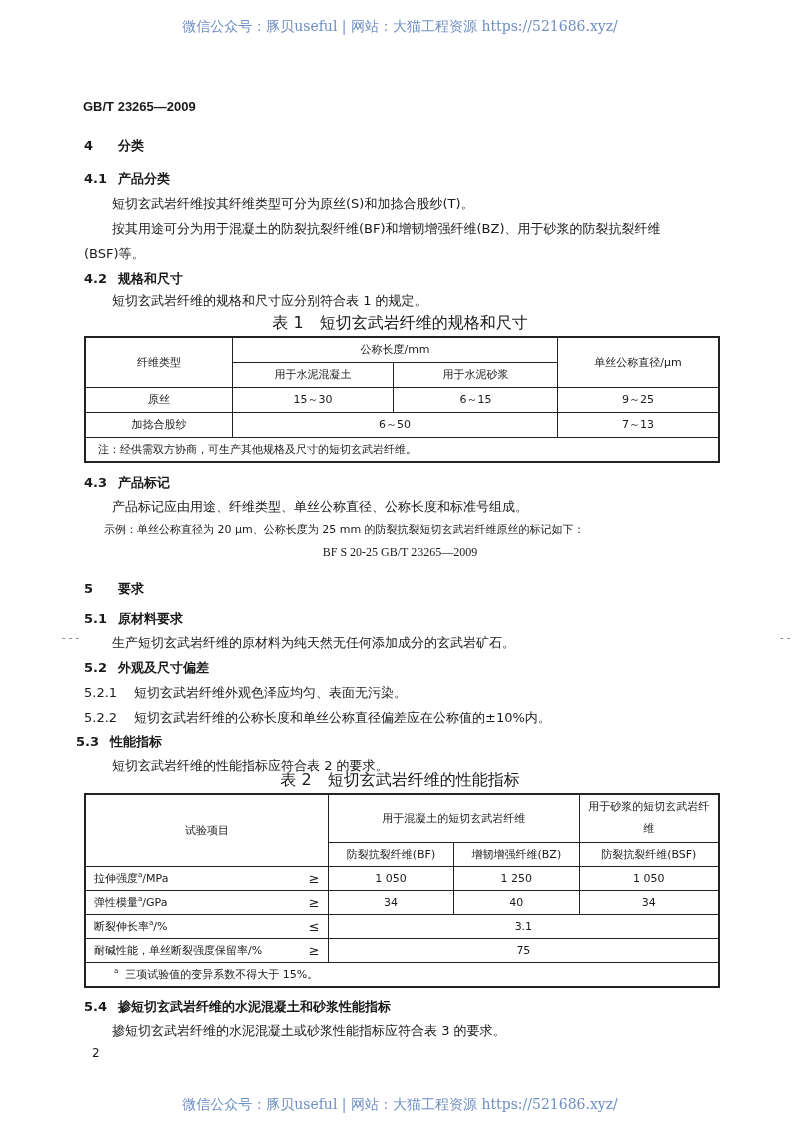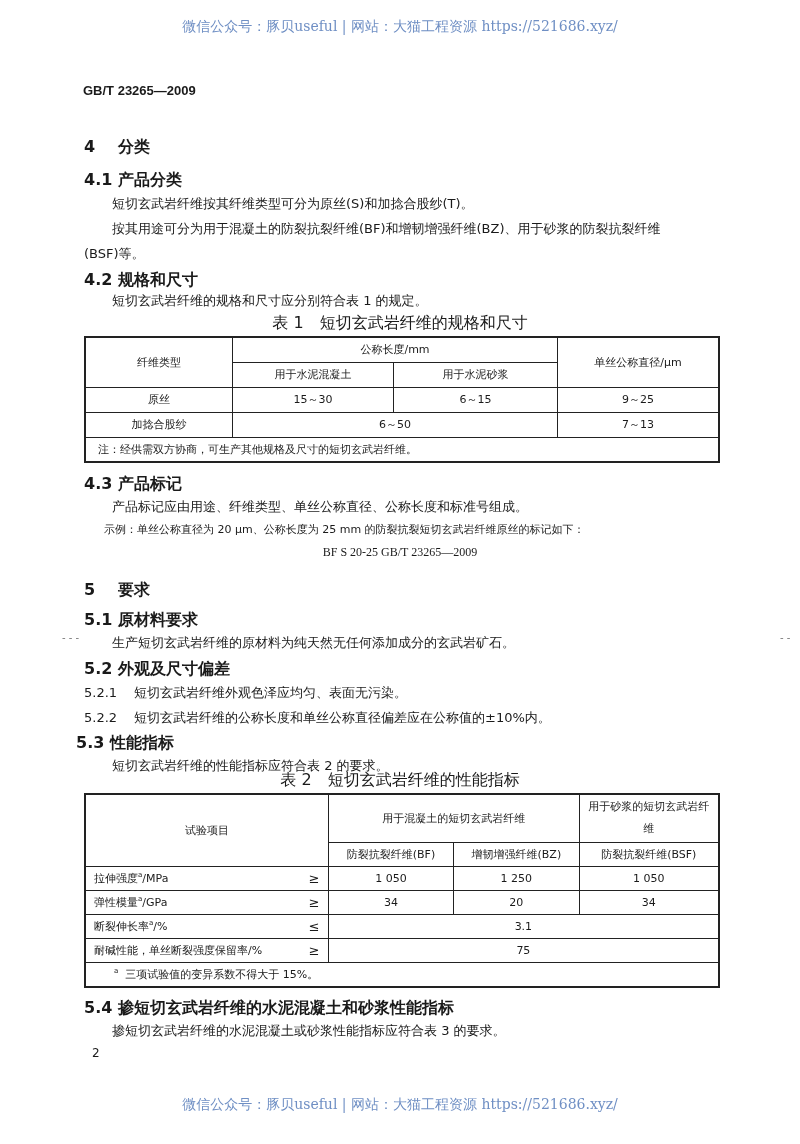--- a/index.html
+++ b/index.html
@@ -1,22 +1,22 @@
 <!DOCTYPE html>
 <html><head>
 <meta charset="utf-8">
 <style>
   html, body { margin:0; padding:0; background:#ffffff; }
   body { width:800px; height:1144px; position:relative; overflow:hidden;
          font-family:"DejaVu Sans", sans-serif; color:#1a1a1a; }
   .abs { position:absolute; white-space:nowrap; }
   .watermark { left:0; width:800px; text-align:center; font-family:"DejaVu Serif", serif;
                font-size:14px; color:#6f8fc4; }
-  .std { left:83px; top:83px; font-size:13px; font-weight:bold; font-family:"Liberation Sans", sans-serif; }
-  .h1 { font-size:16px; font-weight:bold; }
+  .std { left:83px; top:99px; font-size:13px; font-weight:bold; font-family:"Liberation Sans", sans-serif; }
+  .h1 { font-size:13px; font-weight:bold; }
   .h1 .num { display:inline-block; width:34px; font-weight:bold; }
   .body { font-size:13px; }
   .small { font-size:11px; }
   .cap { font-size:16px; font-weight:normal; }
   table { position:absolute; border-collapse:collapse; font-size:11px; }
   td { border:1px solid #222; text-align:center; padding:0; }
   table.t1 { left:84px; top:336px; width:636px; border:2px solid #222; }
   table.t2 { left:84px; top:793px; width:636px; border:2px solid #222; }
   td.left { text-align:left; padding-left:8px; }
   .ge { float:right; padding-right:8px; font-size:13px; }
@@ -124,21 +124,21 @@
   </tr>
   <tr style="height:24px;">
     <td class="left"><span>拉伸强度</span><sup>a</sup><span>/MPa</span><span class="ge">≥</span></td>
     <td>1 050</td>
     <td>1 250</td>
     <td>1 050</td>
   </tr>
   <tr style="height:24px;">
     <td class="left"><span>弹性模量</span><sup>a</sup><span>/GPa</span><span class="ge">≥</span></td>
     <td>34</td>
-    <td>20</td>
+    <td>40</td>
     <td>34</td>
   </tr>
   <tr style="height:24px;">
     <td class="left"><span>断裂伸长率</span><sup>a</sup><span>/%</span><span class="ge">≤</span></td>
     <td colspan="3">3.1</td>
   </tr>
   <tr style="height:24px;">
     <td class="left"><span>耐碱性能，单丝断裂强度保留率/%</span><span class="ge">≥</span></td>
     <td colspan="3">75</td>
   </tr>

